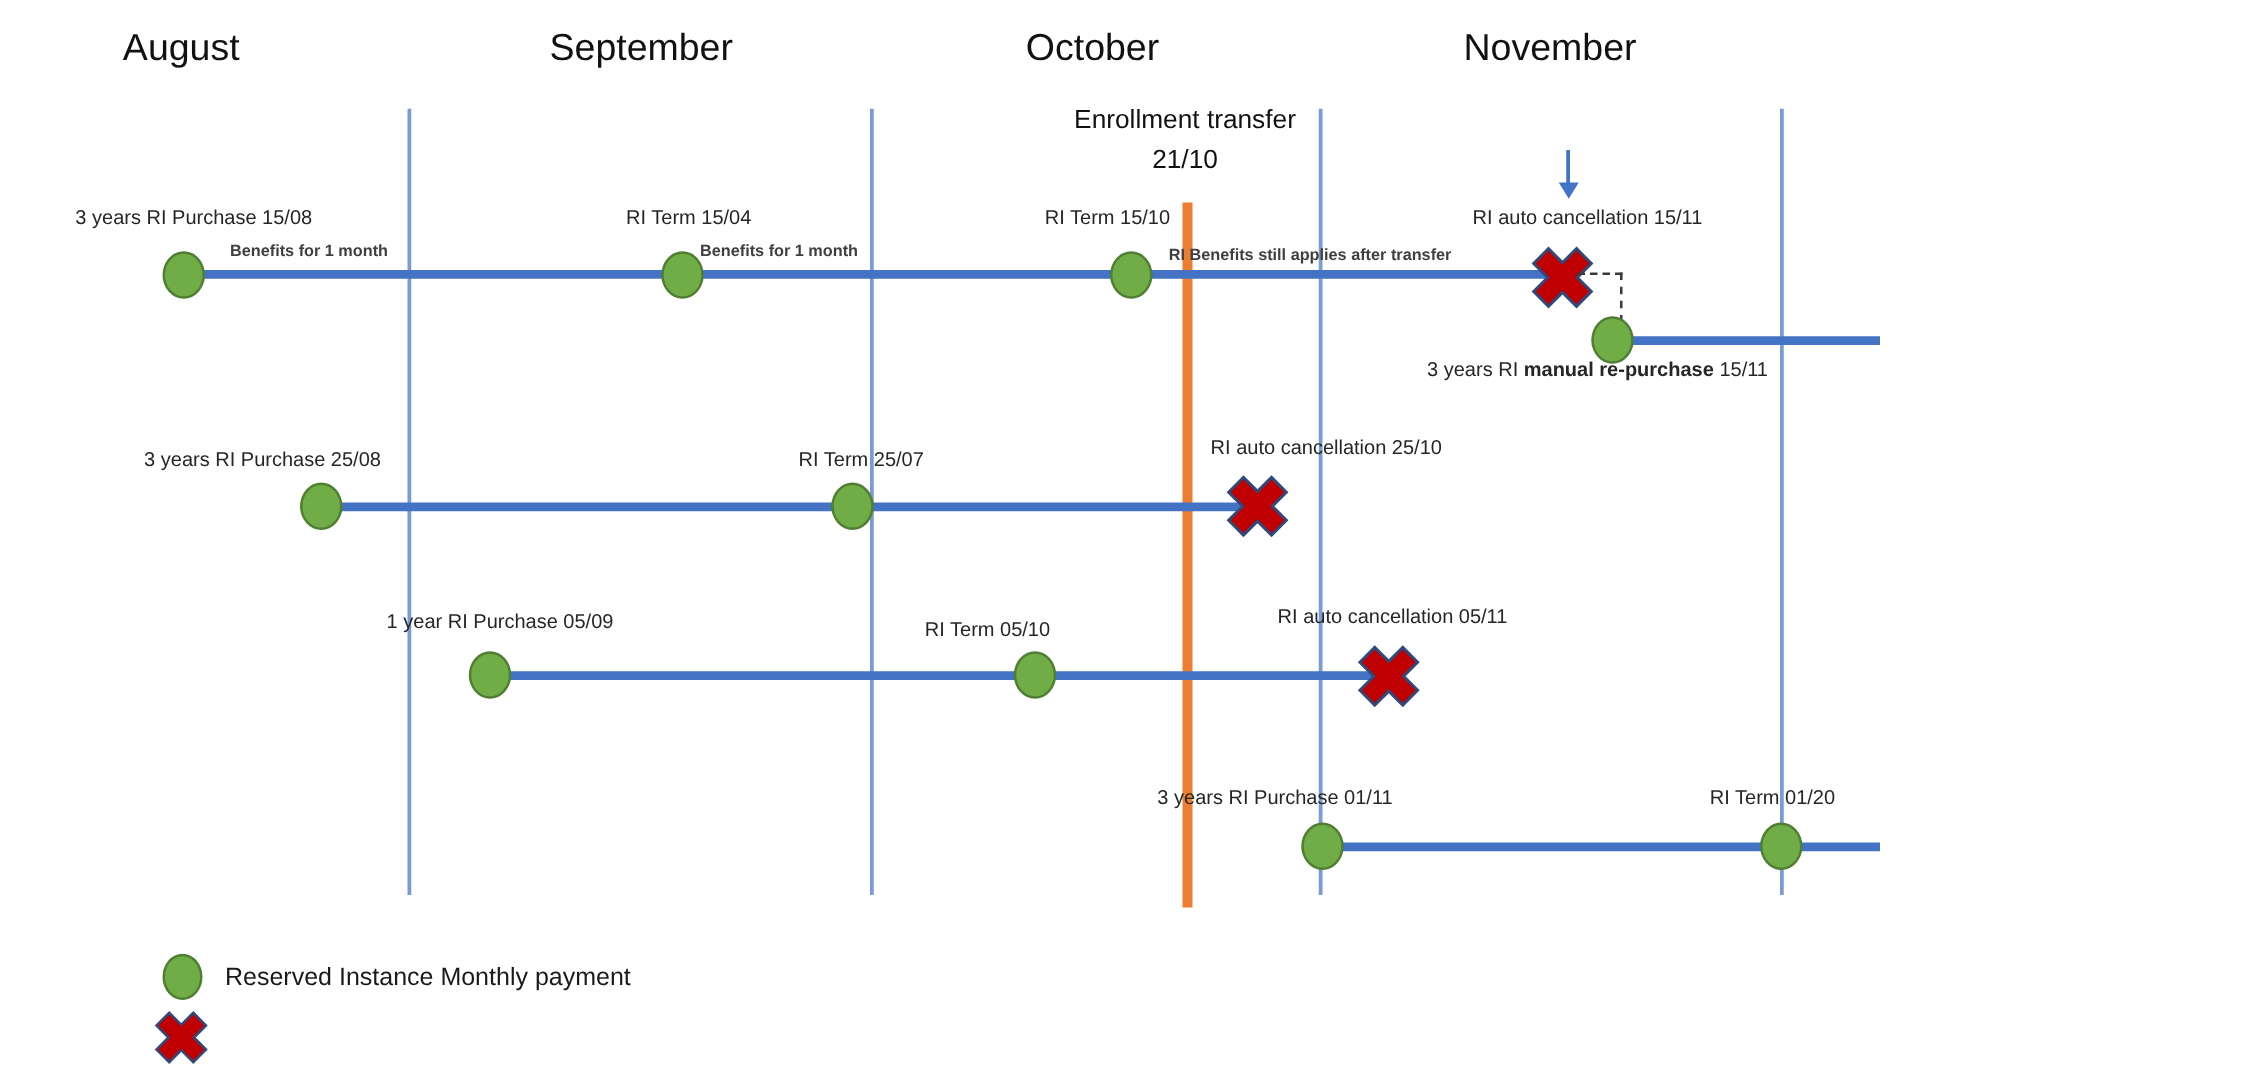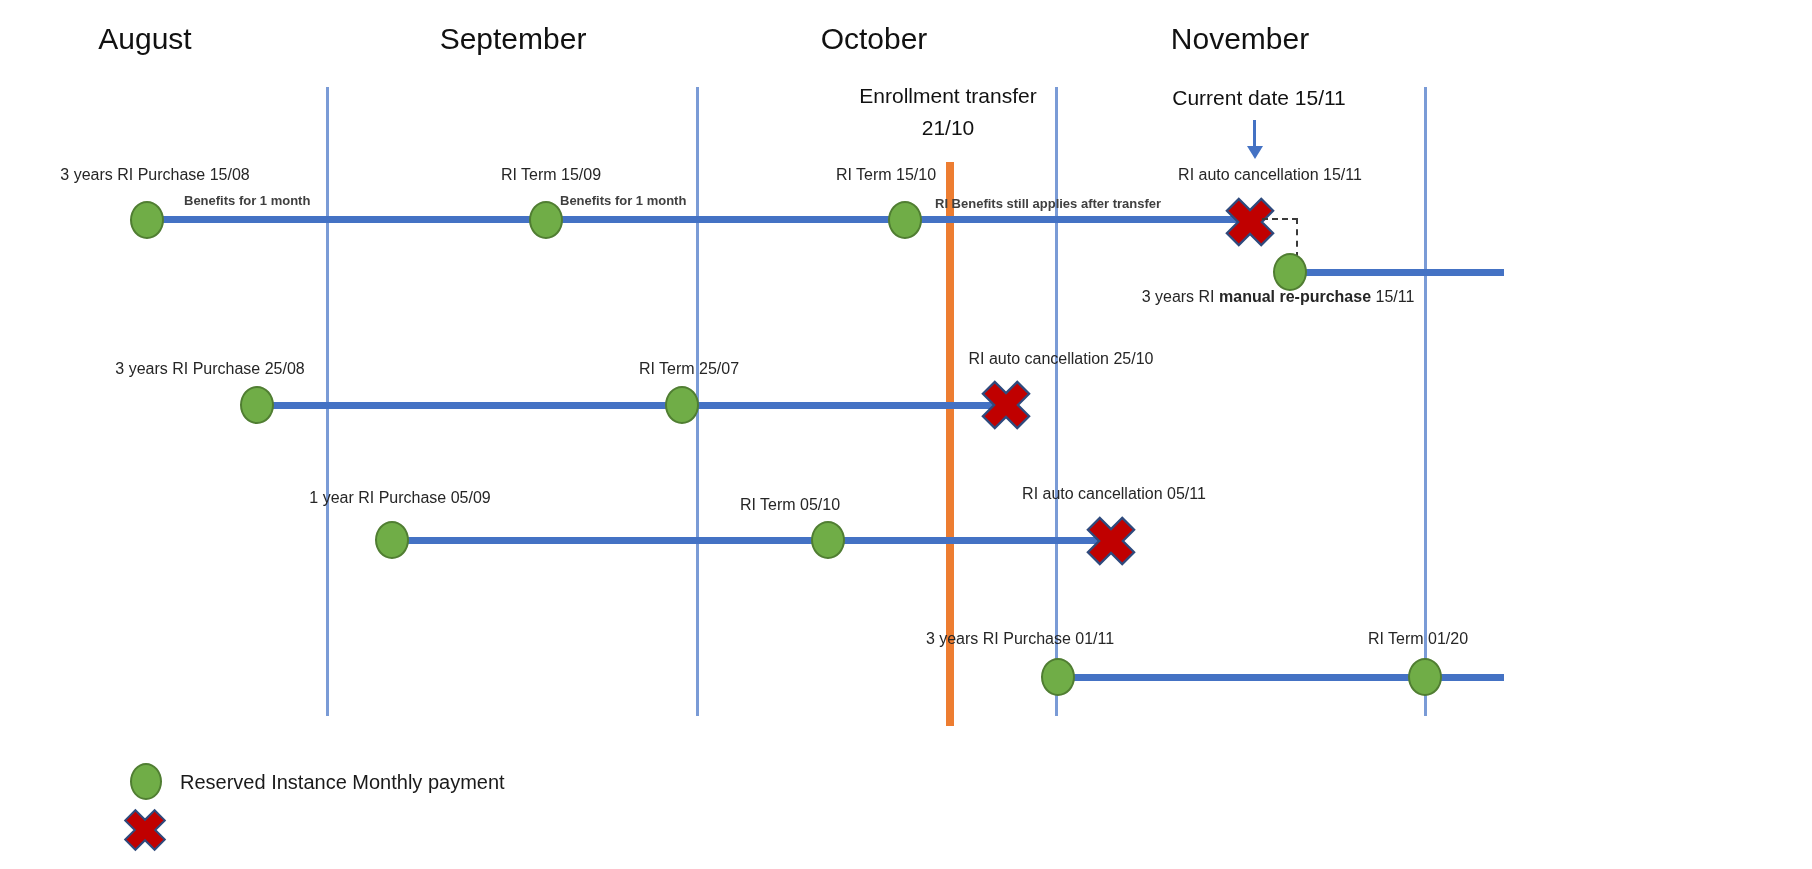--- a/index.html
+++ b/index.html
@@ -36,28 +36,27 @@
   <div class="vguide" style="left:326px;"></div>
   <div class="vguide" style="left:696px;"></div>
   <div class="vguide" style="left:1055px;"></div>
   <div class="vguide" style="left:1424px;"></div>
 
   <div class="transfer-bar" style="left:946px;"></div>
 
   <div class="ann" style="left:798px;top:84px;">Enrollment transfer</div>
   <div class="ann" style="left:798px;top:116px;">21/10</div>
 
-  <div class="ann" style="left:1109px;top:86px;">Current date 15/11</div>
   <div class="abs" style="left:1253px;top:120px;width:3px;height:27px;background:#4472C4;"></div>
   <div class="abs" style="left:1247px;top:146px;width:0;height:0;border-left:8px solid transparent;border-right:8px solid transparent;border-top:13px solid #4472C4;"></div>
 
   <div class="tl-line" style="left:147px;top:216px;width:1093px;"></div>
   <div class="evt" style="left:-5px;top:166px;">3 years RI Purchase 15/08</div>
   <div class="sm" style="left:184px;top:193px;">Benefits for 1 month</div>
-  <div class="evt" style="left:391px;top:166px;">RI Term 15/09</div>
+  <div class="evt" style="left:391px;top:166px;">RI Term 15/04</div>
   <div class="sm" style="left:560px;top:193px;">Benefits for 1 month</div>
   <div class="evt" style="left:726px;top:166px;">RI Term 15/10</div>
   <div class="sm" style="left:935px;top:196px;">RI Benefits still applies after transfer</div>
   <div class="evt" style="left:1110px;top:166px;">RI auto cancellation 15/11</div>
   <div class="dot" style="left:130px;top:201px;"></div>
   <div class="dot" style="left:529px;top:201px;"></div>
   <div class="dot" style="left:888px;top:201px;"></div>
   <svg class="abs" style="left:1222px;top:194px;" width="56" height="56" viewBox="0 0 60 60">
     <path d="M21 4 H39 V21 H56 V39 H39 V56 H21 V39 H4 V21 H21 Z" transform="rotate(45 30 30)" stroke="#2E4A7D" stroke-width="2.5" fill="#C00000"></path>
   </svg>

